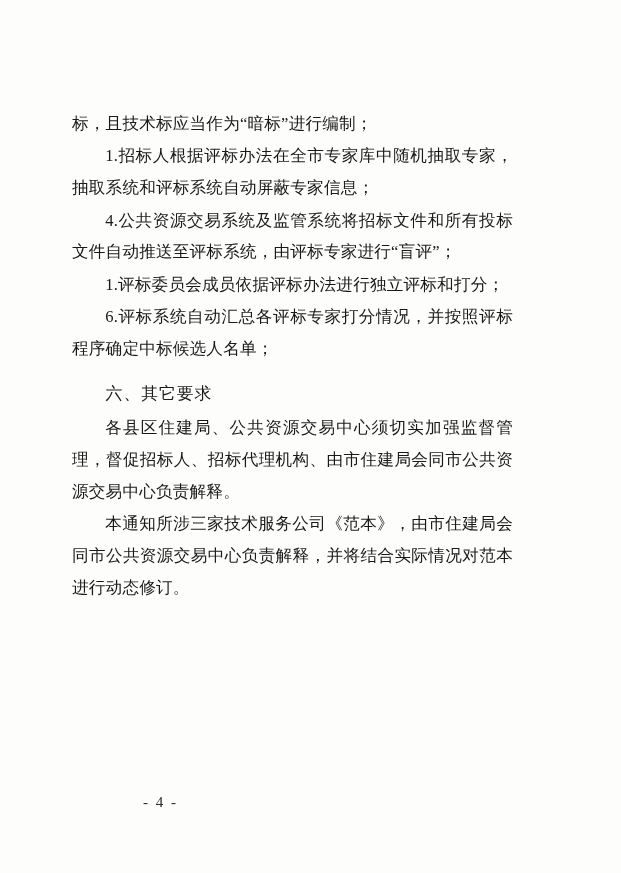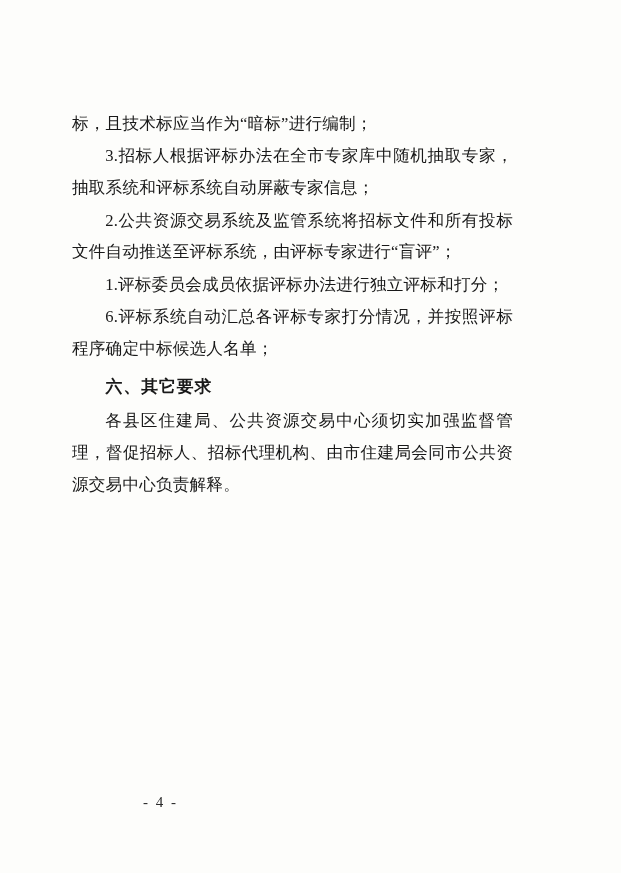--- a/index.html
+++ b/index.html
@@ -31,23 +31,23 @@
     color: #191919;
   }
   .para {
     margin: 0 0 0.5px 0;
     text-indent: 2em;
   }
   .para.no-indent {
     text-indent: 0;
   }
   .section-heading {
-    margin: 6px 0 2px 0;
+    margin: 13px 0 2px 0;
     text-indent: 2em;
-    font-weight: bold;
+    font-weight: normal;
     font-size: 16.8px;
     letter-spacing: 1px;
   }
   .page-number {
     position: absolute;
     left: 0;
     right: 0;
     bottom: 62px;
     text-align: center;
     font-size: 15px;
@@ -59,27 +59,28 @@
     display: inline-block;
   }
 </style>
 </head>
 <body>
 
 <div class="page">
   <div class="doc-body">
 
     <p class="para no-indent">标，且技术标应当作为“暗标”进行编制；</p>
-    <p class="para">3.招标人根据评标办法在全市专家库中随机抽取专家，抽取系统和评标系统自动屏蔽专家信息；</p>
-    <p class="para">2.公共资源交易系统及监管系统将招标文件和所有投标文件自动推送至评标系统，由评标专家进行“盲评”；</p>
+    <p class="para">1.招标人根据评标办法在全市专家库中随机抽取专家，抽取系统和评标系统自动屏蔽专家信息；</p>
+    <p class="para">4.公共资源交易系统及监管系统将招标文件和所有投标文件自动推送至评标系统，由评标专家进行“盲评”；</p>
     <p class="para">1.评标委员会成员依据评标办法进行独立评标和打分；</p>
     <p class="para">6.评标系统自动汇总各评标专家打分情况，并按照评标程序确定中标候选人名单；</p>
 
     <p class="section-heading">六、其它要求</p>
 
     <p class="para">各县区住建局、公共资源交易中心须切实加强监督管理，督促招标人、招标代理机构、由市住建局会同市公共资源交易中心负责解释。</p>
+    <p class="para">本通知所涉三家技术服务公司《范本》，由市住建局会同市公共资源交易中心负责解释，并将结合实际情况对范本进行动态修订。</p>
 
   </div>
 
   <div class="page-number">
     <span class="num">- 4 -</span>
   </div>
 </div>
 
 </body></html>

